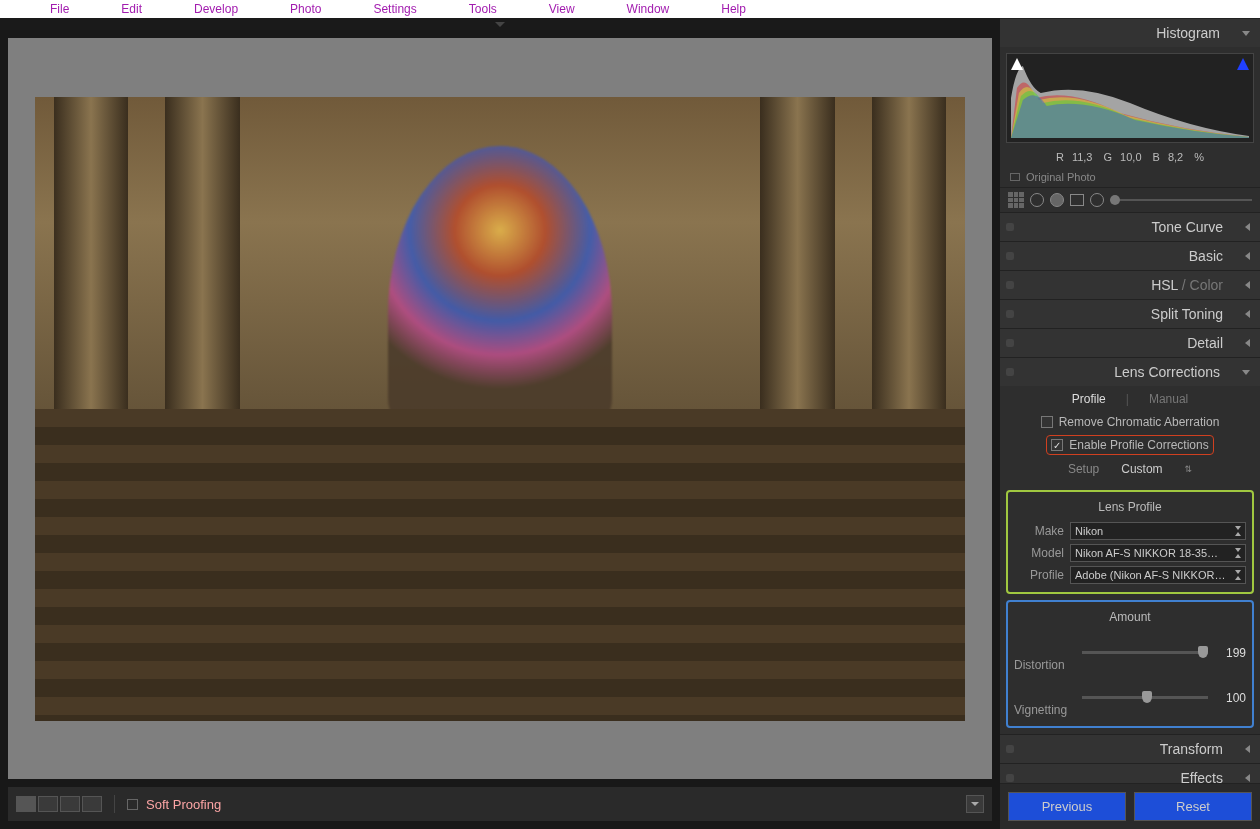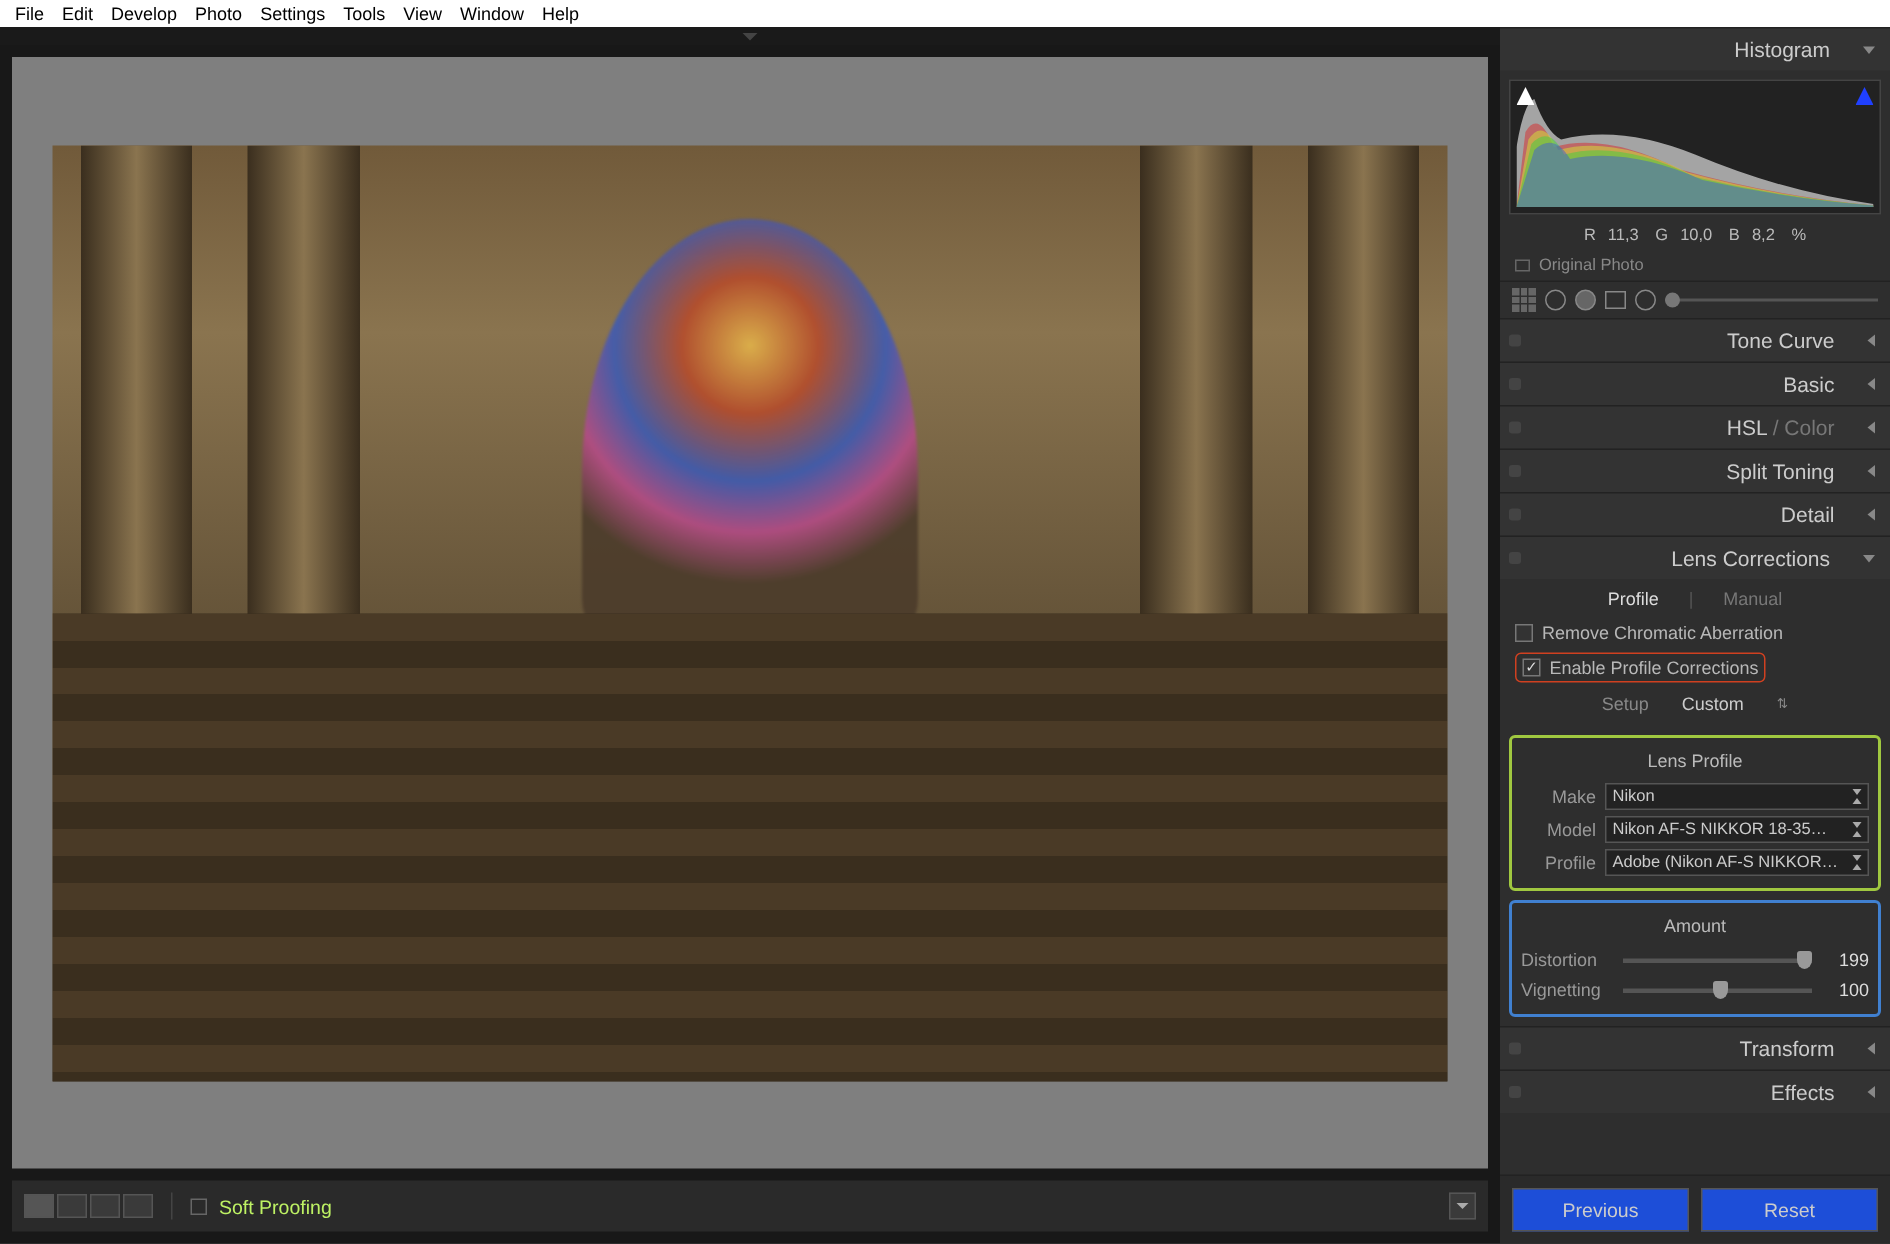--- a/index.html
+++ b/index.html
@@ -1,39 +1,39 @@
 <!DOCTYPE html>
 <html><head>
 <meta charset="utf-8">
 <style>
   * { box-sizing: border-box; margin: 0; padding: 0; font-family: "Segoe UI", Tahoma, sans-serif; }
   body { background: #000; width: 1260px; height: 829px; overflow: hidden; color: #b8b8b8; font-size: 12px; }
   
   .menubar { background: #fff; height: 18px; display: flex; align-items: center; padding: 0 4px; gap: 0; }
-  .menubar span { color: #000000; font-size: 12px; padding: 0 6px; cursor: default; }
+  .menubar span { color: #a21caf; font-size: 12px; padding: 0 6px; cursor: default; margin-left: 40px; }
   
   .app-body { display: flex; height: 811px; background: #181818; }
   
   .main-area { flex: 1; display: flex; flex-direction: column; background: #181818; }
   .top-strip { height: 12px; background: #1a1a1a; display:flex; justify-content:center; align-items:center;}
   .top-strip .tri { width:0;height:0;border-left:5px solid transparent;border-right:5px solid transparent;border-top:5px solid #444;}
   .canvas-wrap { flex: 1; background: #7f7f7f; padding: 10px; margin: 8px; display: flex; align-items: center; justify-content: center; position: relative; }
   .photo { width: 930px; height: 624px; background: linear-gradient(180deg,#715a3a 0%, #8a744f 20%, #5a4a32 60%, #3a2e1e 100%); position: relative; overflow:hidden;}
   .photo::before { content:""; position:absolute; left:38%; top:8%; width:24%; height:45%; background: radial-gradient( circle at 50% 30%, #e8b84a 0%, #b84a2a 20%, #3a5ab8 40%, #b84a8a 55%, #4a3a2a 70%); border-radius: 50% 50% 10% 10% / 60% 60% 10% 10%; opacity:0.85; filter: blur(1px);}
   .photo::after { content:""; position:absolute; left:0; right:0; bottom:0; height:50%; background: repeating-linear-gradient(180deg, #4a3a26 0 18px, #3a2e1e 18px 36px);}
   .pillar { position:absolute; top:0; bottom:30%; width:8%; background: linear-gradient(90deg,#3a2e1e,#8a744f,#3a2e1e); }
   .p1{left:2%} .p2{left:14%} .p3{right:14%} .p4{right:2%}
   
   .toolbar-bottom { height: 34px; background: #2a2a2a; margin: 0 8px 8px 8px; display: flex; align-items: center; padding: 0 8px; gap: 8px; }
   .view-btns { display: flex; gap: 2px; }
   .view-btn { width: 20px; height: 16px; background: #3a3a3a; border: 1px solid #555; }
   .view-btn.active { background: #555; }
   .sep { width:1px; height:18px; background:#444; margin: 0 4px;}
   .chk { width:11px; height:11px; border:1px solid #666; background:#2a2a2a; display:inline-block; }
-  .soft-proof { color:#bef264; font-size:13px; }
+  .soft-proof { color:#fca5a5; font-size:13px; }
   .tb-right { margin-left:auto; width:18px; height:18px; background:#3a3a3a; border:1px solid #555; display:flex; align-items:center; justify-content:center; }
   .tb-right::after { content:""; width:0;height:0;border-left:4px solid transparent;border-right:4px solid transparent;border-top:4px solid #aaa;}
   
   .right-panel { width: 260px; background: #2e2e2e; display: flex; flex-direction: column; overflow:hidden;}
   .panel-scroll { flex: 1; overflow-y: auto; }
   
   .panel-section-hdr { display: flex; justify-content: flex-end; align-items: center; padding: 6px 10px; color: #ccc; font-size: 14px; gap: 22px; border-top: 1px solid #222; background:#333;}
   .panel-section-hdr .tri-l { width:0;height:0;border-top:4px solid transparent;border-bottom:4px solid transparent;border-right:5px solid #888; }
   .panel-section-hdr .tri-d { width:0;height:0;border-left:4px solid transparent;border-right:4px solid transparent;border-top:5px solid #888; }
   .dim { color:#777; }
@@ -55,40 +55,40 @@
   .tool-circle.fill{background:#666;}
   .tool-rect{width:14px;height:12px;border:1px solid #888;}
   .tool-slider{flex:1;height:2px;background:#555;position:relative;}
   .tool-slider::after{content:"";position:absolute;left:0;top:-4px;width:10px;height:10px;background:#777;border-radius:50%;}
   
   .lens-body { padding: 0; }
   .tabs { display:flex; justify-content:center; gap:20px; padding:6px 0; font-size:12px;}
   .tabs span.active{color:#ddd;} .tabs span{color:#777;}
   .tabs .pipe{color:#555; margin:0;}
   
-  .opt-row { display:flex; align-items:center; gap:6px; padding:3px 10px; font-size:12px;}
+  .opt-row { display:flex; align-items:center; gap:6px; padding:3px 10px; font-size:12px;justify-content:center;}
   .check { width:12px; height:12px; border:1px solid #777; background:#333; display:flex; align-items:center; justify-content:center; font-size:10px; color:#ddd;}
   .check.on::after{content:"✓";}
   .hl-red { border:1.5px solid #d04020; border-radius:4px; padding:2px 4px; display:inline-flex; align-items:center; gap:6px;}
   .hl-green { border:2px solid #a0c840; border-radius:4px; margin:6px; padding:6px 6px;}
   .hl-blue { border:2px solid #4080d0; border-radius:4px; margin:6px; padding:6px 6px;}
   
   .setup-row { display:flex; justify-content:center; gap:22px; padding:4px 0 8px; font-size:12px;}
   .setup-row .lab{color:#888;} .setup-row .val{color:#ccc;}
   .setup-row .dd{ font-size:9px; color:#888; align-self:center;}
   
   .section-title { text-align:center; color:#bbb; font-size:12px; padding:2px 0 6px;}
   .dd-row { display:flex; align-items:center; gap:6px; padding:2px 0;}
   .dd-row .lab { width:50px; text-align:right; color:#999; font-size:12px;}
   .dd-row .sel { flex:1; background:#222; border:1px solid #555; height:18px; display:flex; align-items:center; padding:0 4px; font-size:11px; color:#ccc; position:relative; overflow:hidden; white-space:nowrap;}
   .dd-row .sel::after { content:""; position:absolute; right:4px; top:3px; width:0;height:0;border-left:3px solid transparent;border-right:3px solid transparent;border-top:4px solid #aaa;}
   .dd-row .sel::before { content:""; position:absolute; right:4px; bottom:3px; width:0;height:0;border-left:3px solid transparent;border-right:3px solid transparent;border-bottom:4px solid #aaa;}
   
   .slider-row { display:flex; align-items:center; gap:8px; padding:3px 0; font-size:12px;}
-  .slider-row .lab { width:60px; color:#999;}
+  .slider-row .lab { width:60px; color:#999;margin-top:25px;}
   .slider-row .track { flex:1; height:3px; background:#555; position:relative;}
   .slider-row .thumb { position:absolute; top:-5px; width:10px; height:12px; background:#999; border-radius:2px 2px 50% 50%;}
   .slider-row .val { width:30px; text-align:right; color:#ddd;}
   
   .btn-row { display:flex; gap:8px; padding:8px; background:#2a2a2a; border-top:1px solid #222;}
   .btn { flex:1; background:#1d4ed8; border:1px solid #555; color:#ccc; text-align:center; padding:6px 0; font-size:13px;}
   .switch-dot { position:absolute; left:2px; top:50%; width:8px; height:8px; background:#444; border-radius:2px; transform:translateY(-50%);}
   .panel-section-hdr { position:relative; padding-left:18px;}
   .panel-section-hdr .switch-dot{ left:6px;}
 </style>

